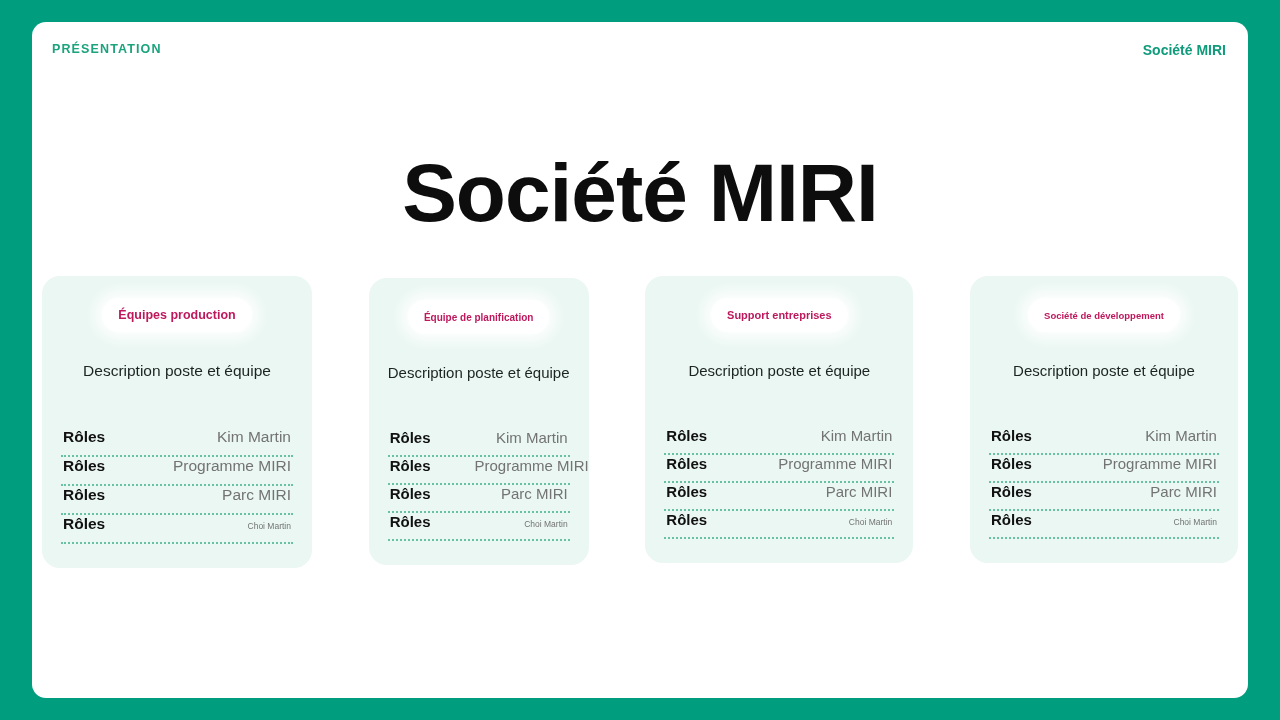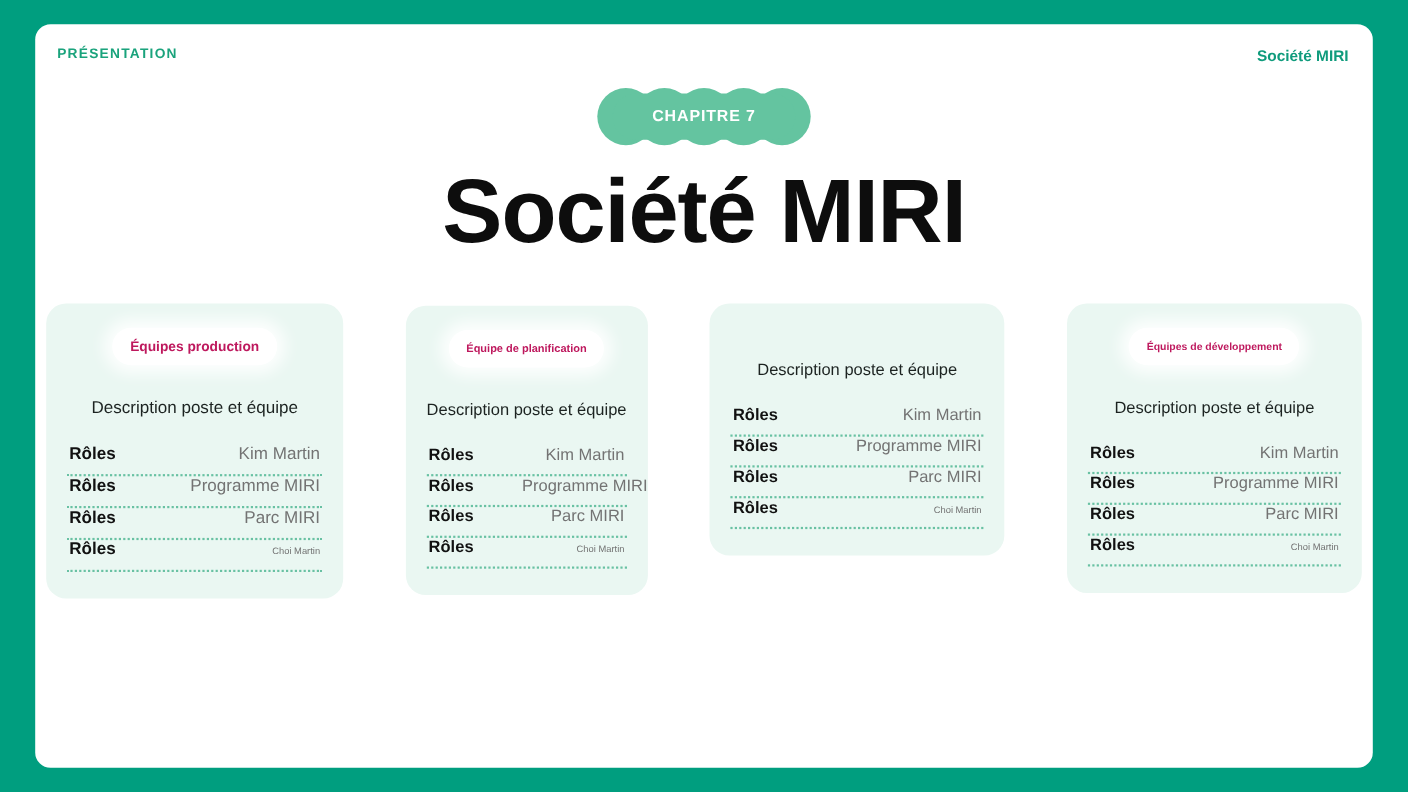--- a/index.html
+++ b/index.html
@@ -156,21 +156,21 @@
   }
   .badge.s1 { font-size: 12.5px; }
   .badge.s2 { font-size: 10px; }
   .badge.s3 { font-size: 11px; }
   .badge.s4 { font-size: 9.5px; }
 
   .desc {
     text-align: center;
     color: #1c2321;
     margin-top: 30px;
-    margin-bottom: 24px;
+    margin-bottom: 48px;
   }
   .desc.d1 { font-size: 15.5px; }
   .desc.d2 { font-size: 15px; }
   .desc.d3 { font-size: 15px; }
   .desc.d4 { font-size: 15px; }
 
   .rows { display: block; }
   .row {
     display: flex;
     align-items: baseline;
@@ -203,33 +203,20 @@
 </style>
 </head>
 <body>
 
 <div class="slide">
   <div class="panel">
 
     <div class="hdr-left">PRÉSENTATION</div>
     <div class="hdr-right">Société MIRI</div>
 
-    <div class="chapter-wrap">
-      <div class="chapter">
-        <div class="blobs">
-          <i style="left:0px"></i>
-          <i style="left:35px"></i>
-          <i style="left:71px"></i>
-          <i style="left:107px"></i>
-          <i style="left:142px"></i>
-        </div>
-        <div class="bar"></div>
-        <div class="label">CHAPITRE 7</div>
-      </div>
-    </div>
 
     <div class="title">Société MIRI</div>
 
     <div class="cards">
 
       <div class="card v1">
         <div class="badge-row">
           <span class="badge s1">Équipes production</span>
         </div>
         <div class="desc d1">Description poste et équipe</div>
@@ -280,20 +267,23 @@
           <div class="sep"></div>
           <div class="row">
             <span class="rowlabel">Rôles</span>
             <span class="rowvalue tiny">Choi Martin</span>
           </div>
           <div class="sep"></div>
         </div>
       </div>
 
       <div class="card v3">
+        <div class="badge-row">
+          <span class="badge s3">Support entreprises</span>
+        </div>
         <div class="desc d3">Description poste et équipe</div>
         <div class="rows">
           <div class="row">
             <span class="rowlabel">Rôles</span>
             <span class="rowvalue">Kim Martin</span>
           </div>
           <div class="sep"></div>
           <div class="row">
             <span class="rowlabel">Rôles</span>
             <span class="rowvalue">Programme MIRI</span>
@@ -307,21 +297,21 @@
           <div class="row">
             <span class="rowlabel">Rôles</span>
             <span class="rowvalue tiny">Choi Martin</span>
           </div>
           <div class="sep"></div>
         </div>
       </div>
 
       <div class="card v4">
         <div class="badge-row">
-          <span class="badge s4">Équipes de développement</span>
+          <span class="badge s4">Société de développement</span>
         </div>
         <div class="desc d4">Description poste et équipe</div>
         <div class="rows">
           <div class="row">
             <span class="rowlabel">Rôles</span>
             <span class="rowvalue">Kim Martin</span>
           </div>
           <div class="sep"></div>
           <div class="row">
             <span class="rowlabel">Rôles</span>

